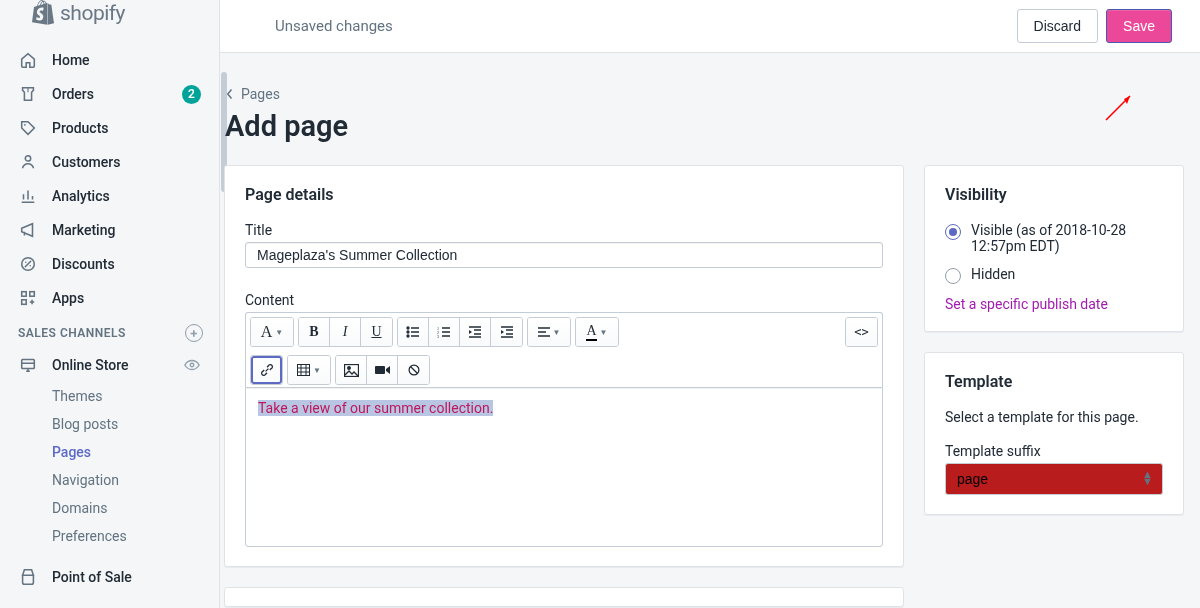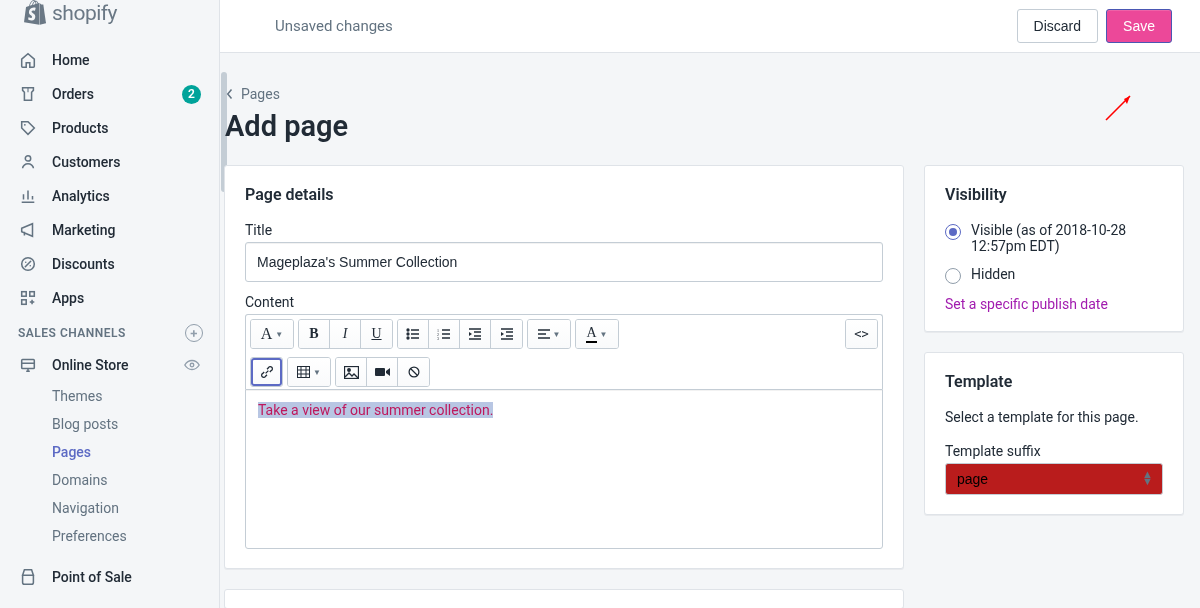--- a/index.html
+++ b/index.html
@@ -1,20 +1,20 @@
 <!DOCTYPE html>
 <html><head>
 <meta charset="utf-8">
 <style>
 * { box-sizing: border-box; margin: 0; padding: 0; }
 body { font-family: -apple-system, BlinkMacSystemFont, "Segoe UI", Roboto, Helvetica, Arial, sans-serif; font-size: 14px; color: #212b36; background: #f4f6f8; overflow: hidden; }
 .app { display: flex; height: 608px; width: 1200px; }
 .sidebar { width: 220px; background: #f4f6f8; border-right: 1px solid #dfe3e8; display: flex; flex-direction: column; flex-shrink: 0; position: relative; }
 .sidebar::after { content: ''; position: absolute; right: -8px; top: 72px; width: 6px; height: 120px; background: #c4cdd5; border-radius: 3px; }
-.logo-area { height: 53px; display: flex; align-items: center; padding: 0 24px; }
+.logo-area { height: 53px; display: flex; align-items: center; padding: 0 32px; }
 .logo-area svg { width: 22px; height: 25px; fill: #6a7885; margin-right: 6px; }
 .logo-text { font-size: 21px; font-weight: 400; color: #6a7885; letter-spacing: -0.5px; }
 .nav { padding-top: 18px; }
 .nav-item { display: flex; align-items: center; padding: 7px 18px; color: #212b36; cursor: pointer; position: relative; }
 .nav-item .ico { width: 20px; height: 20px; margin-right: 14px; display: flex; align-items: center; justify-content: center; color: #637381; }
 .nav-item .lbl { font-size: 14px; font-weight: 500; flex: 1; }
 .badge { background: #00a39a; color: #fff; border-radius: 50%; width: 19px; height: 19px; font-size: 12px; font-weight: 600; display: flex; align-items: center; justify-content: center; }
 .section-title { display: flex; align-items: center; justify-content: space-between; padding: 0 16px 0 18px; margin-top: 9px; margin-bottom: 6px; font-size: 12px; font-weight: 600; letter-spacing: 0.5px; color: #637381; }
 .plus-circle { width: 18px; height: 18px; border: 1.5px solid #919eab; border-radius: 50%; display: flex; align-items: center; justify-content: center; color: #919eab; font-size: 13px; line-height: 1; cursor: pointer; }
 .subnav { padding-left: 52px; }
@@ -32,22 +32,22 @@
 .breadcrumb { display: inline-flex; align-items: center; gap: 6px; color: #637381; cursor: pointer; font-size: 14px; padding-top: 30px; margin-left: 1px; }
 .breadcrumb svg { width: 10px; height: 12px; }
 .page-title { font-size: 29px; font-weight: 600; margin: 6px 0 22px 1px; color: #212b36; }
 .layout { display: flex; gap: 20px; align-items: flex-start; }
 .col-main { flex: 1; min-width: 0; }
 .col-side { width: 260px; flex-shrink: 0; }
 .card { background: #fff; border: 1px solid #dfe3e8; border-radius: 3px; box-shadow: 0 1px 0 rgba(22,29,37,0.05); margin-bottom: 20px; }
 .card-pad { padding: 19px 20px; }
 .card h2 { font-size: 16px; font-weight: 600; margin-bottom: 18px; }
 .label { font-size: 14px; color: #212b36; margin-bottom: 4px; display: block; }
-.input { width: 100%; border: 1px solid #c4cdd5; border-radius: 3px; padding: 11px 11px; font-size: 14px; color: #212b36; box-shadow: inset 0 1px 0 rgba(0,0,0,0.05); }
-.content-label { margin-top: 12px; }
+.input { width: 100%; border: 1px solid #c4cdd5; border-radius: 3px; padding: 4px 11px; font-size: 14px; color: #212b36; box-shadow: inset 0 1px 0 rgba(0,0,0,0.05); }
+.content-label { margin-top: 24px; }
 .toolbar-wrap { border: 1px solid #c4cdd5; border-radius: 3px 3px 0 0; border-bottom: none; padding: 4px 4px 2px 4px; display: flex; flex-wrap: wrap; gap: 4px; }
 .tb-group { display: inline-flex; border: 1px solid #c4cdd5; border-radius: 3px; overflow: hidden; }
 .tb-btn { background: linear-gradient(#fff, #f9fafb); border: none; border-right: 1px solid #c4cdd5; padding: 0; width: 31px; height: 28px; display: flex; align-items: center; justify-content: center; font-size: 14px; cursor: pointer; color: #212b36; font-family: Georgia, serif; }
 .tb-btn:last-child { border-right: none; }
 .tb-btn.wide { width: 42px; font-family: inherit; }
 .tb-btn.active { border: 2px solid #5c6ac4; border-radius: 3px; }
 .tb-btn .caret { font-size: 8px; margin-left: 3px; color: #637381; }
 .tb-spacer { flex: 1; }
 .tb-right { margin-left: auto; }
 .editor-body { border: 1px solid #c4cdd5; border-radius: 0 0 3px 3px; min-height: 160px; padding: 12px; font-size: 14px; box-shadow: inset 0 1px 0 rgba(0,0,0,0.05); }
@@ -167,22 +167,22 @@
               <path d="M2 10s3-5 8-5 8 5 8 5-3 5-8 5-8-5-8-5z"></path>
               <circle cx="10" cy="10" r="2"></circle>
             </svg>
           </span>
       </div>
 
       <div class="subnav">
         <div class="subnav-item">Themes</div>
         <div class="subnav-item">Blog posts</div>
         <div class="subnav-item active">Pages</div>
+        <div class="subnav-item">Navigation</div>
         <div class="subnav-item">Domains</div>
-        <div class="subnav-item">Navigation</div>
         <div class="subnav-item">Preferences</div>
       </div>
 
       <div class="nav-item" style="margin-top:10px">
         <span class="ico">
             <svg width="18" height="18" viewBox="0 0 20 20" fill="none" stroke="currentColor" stroke-width="1.7">
               <path d="M6 2h8l2 6H4l2-6zM4 8h12v8a2 2 0 01-2 2H6a2 2 0 01-2-2V8z"></path>
             </svg>
           </span>
         <span class="lbl">Point of Sale</span>

